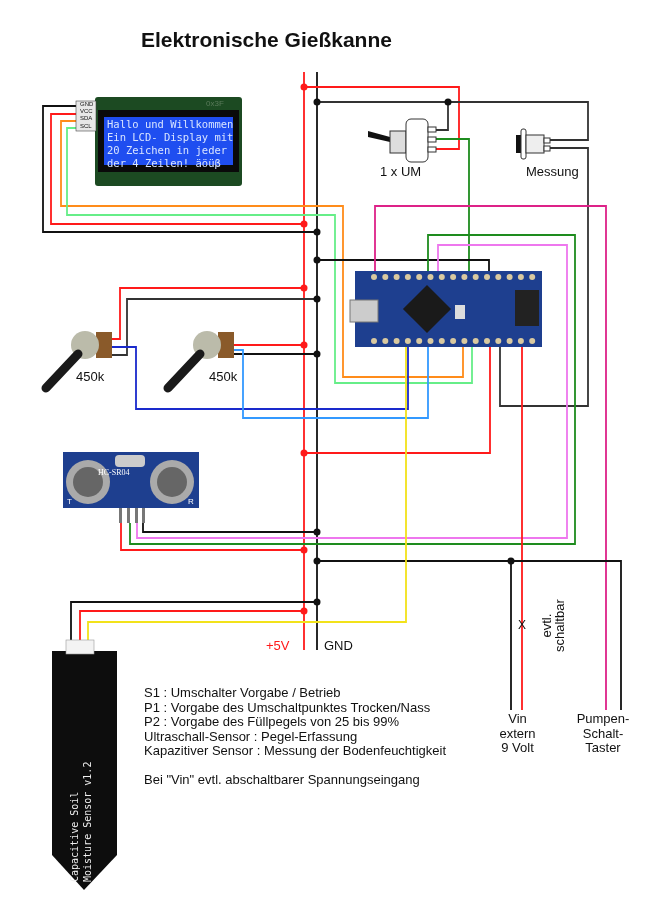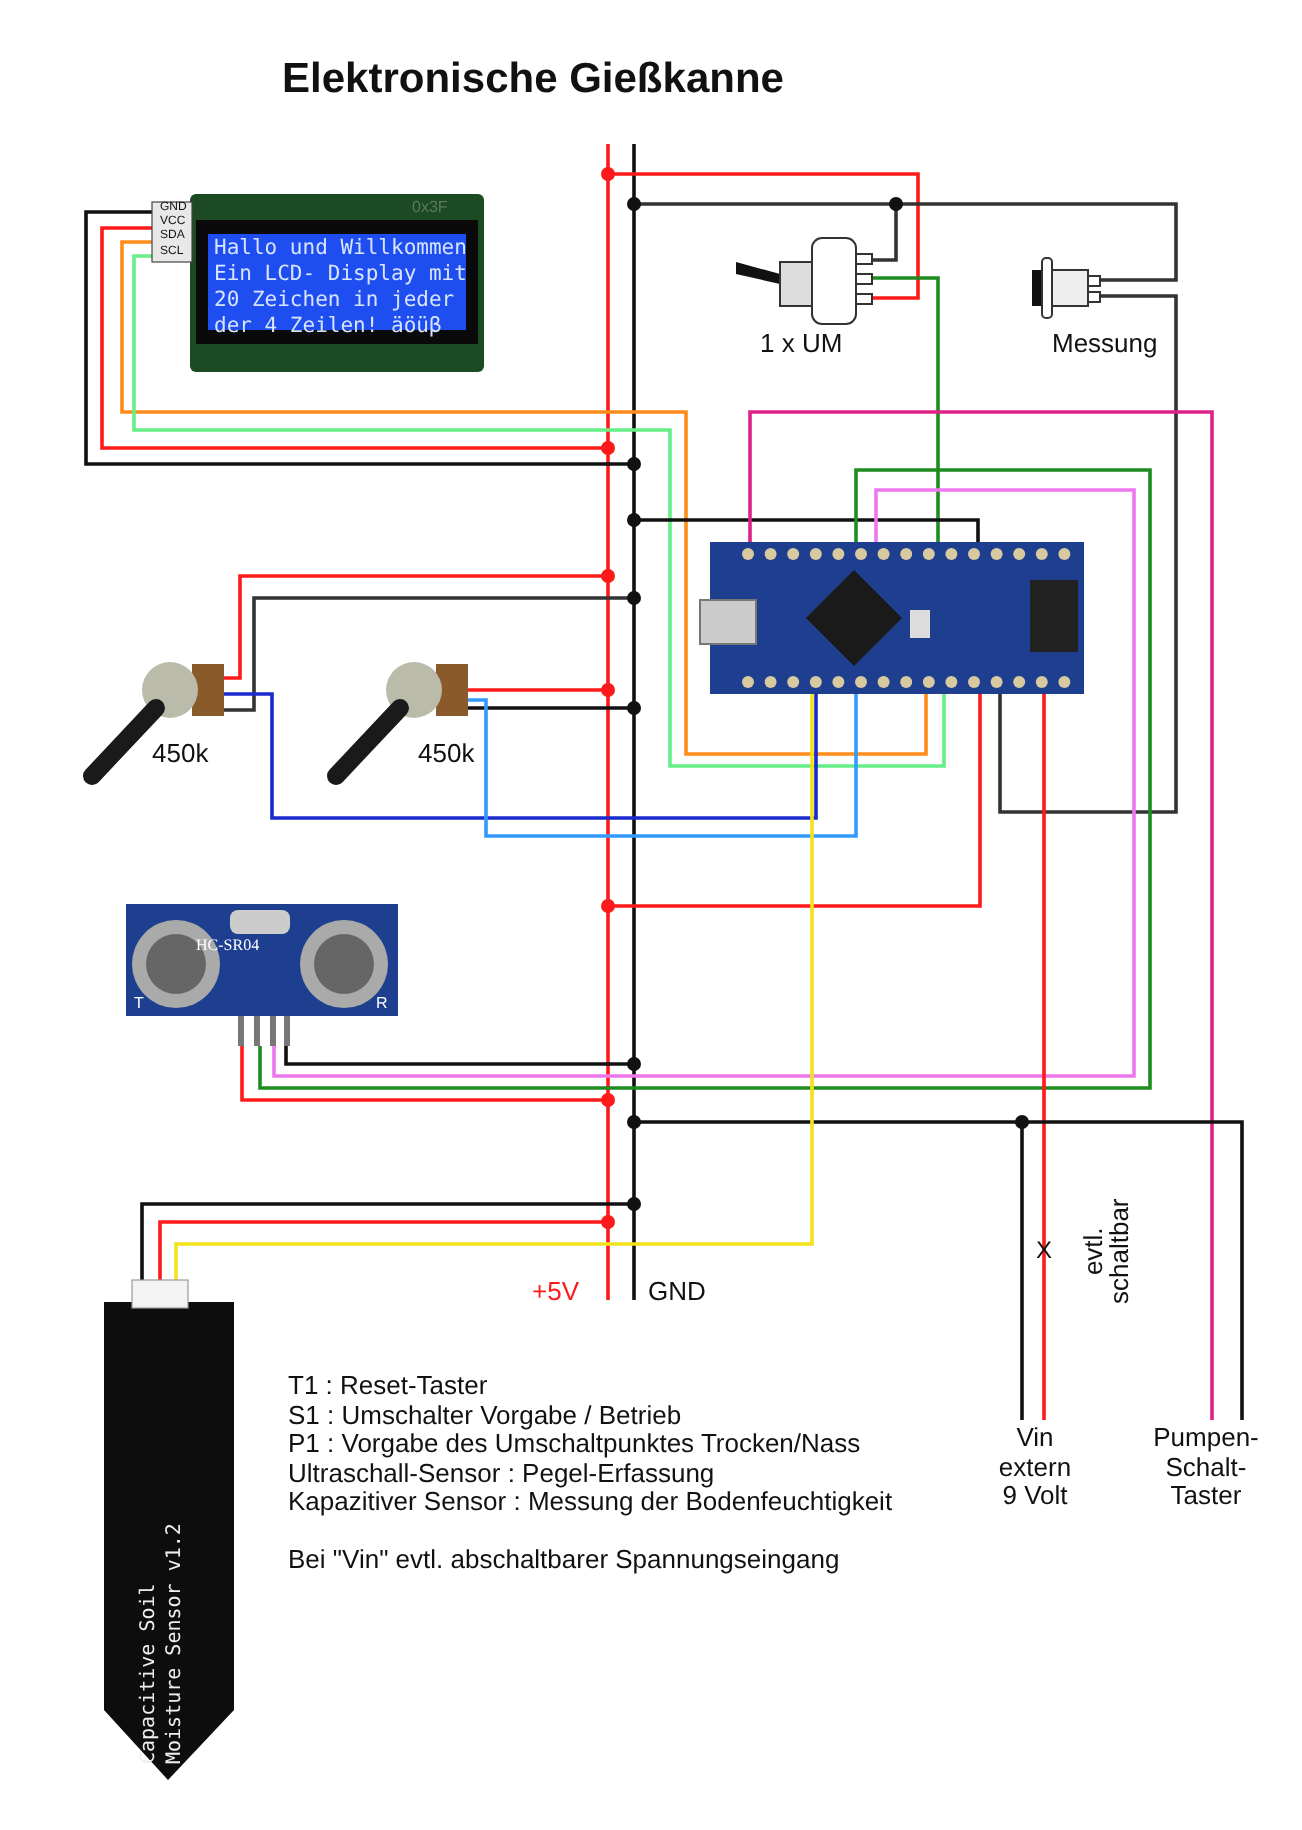--- a/index.html
+++ b/index.html
@@ -215,20 +215,20 @@
   <div>Schalt-</div>
   <div>Taster</div>
 </div>
 
 <div class="lbl" style="left:68px;top:882px;transform:rotate(-90deg);transform-origin:left top;font-family:'DejaVu Sans Mono',monospace;font-size:10px;line-height:13px;color:#eee;">
   <div>Capacitive Soil</div>
   <div>Moisture Sensor v1.2</div>
 </div>
 
 <div id="legend">
-  <div>T1 : Reset-Taster</div>
   <div>S1 : Umschalter Vorgabe / Betrieb</div>
   <div>P1 : Vorgabe des Umschaltpunktes Trocken/Nass</div>
+  <div>P2 : Vorgabe des Füllpegels von 25 bis 99%</div>
   <div>Ultraschall-Sensor : Pegel-Erfassung</div>
   <div>Kapazitiver Sensor : Messung der Bodenfeuchtigkeit</div>
   <div style="height:14.5px"></div>
   <div>Bei "Vin" evtl. abschaltbarer Spannungseingang</div>
 </div>
 
 </body></html>

